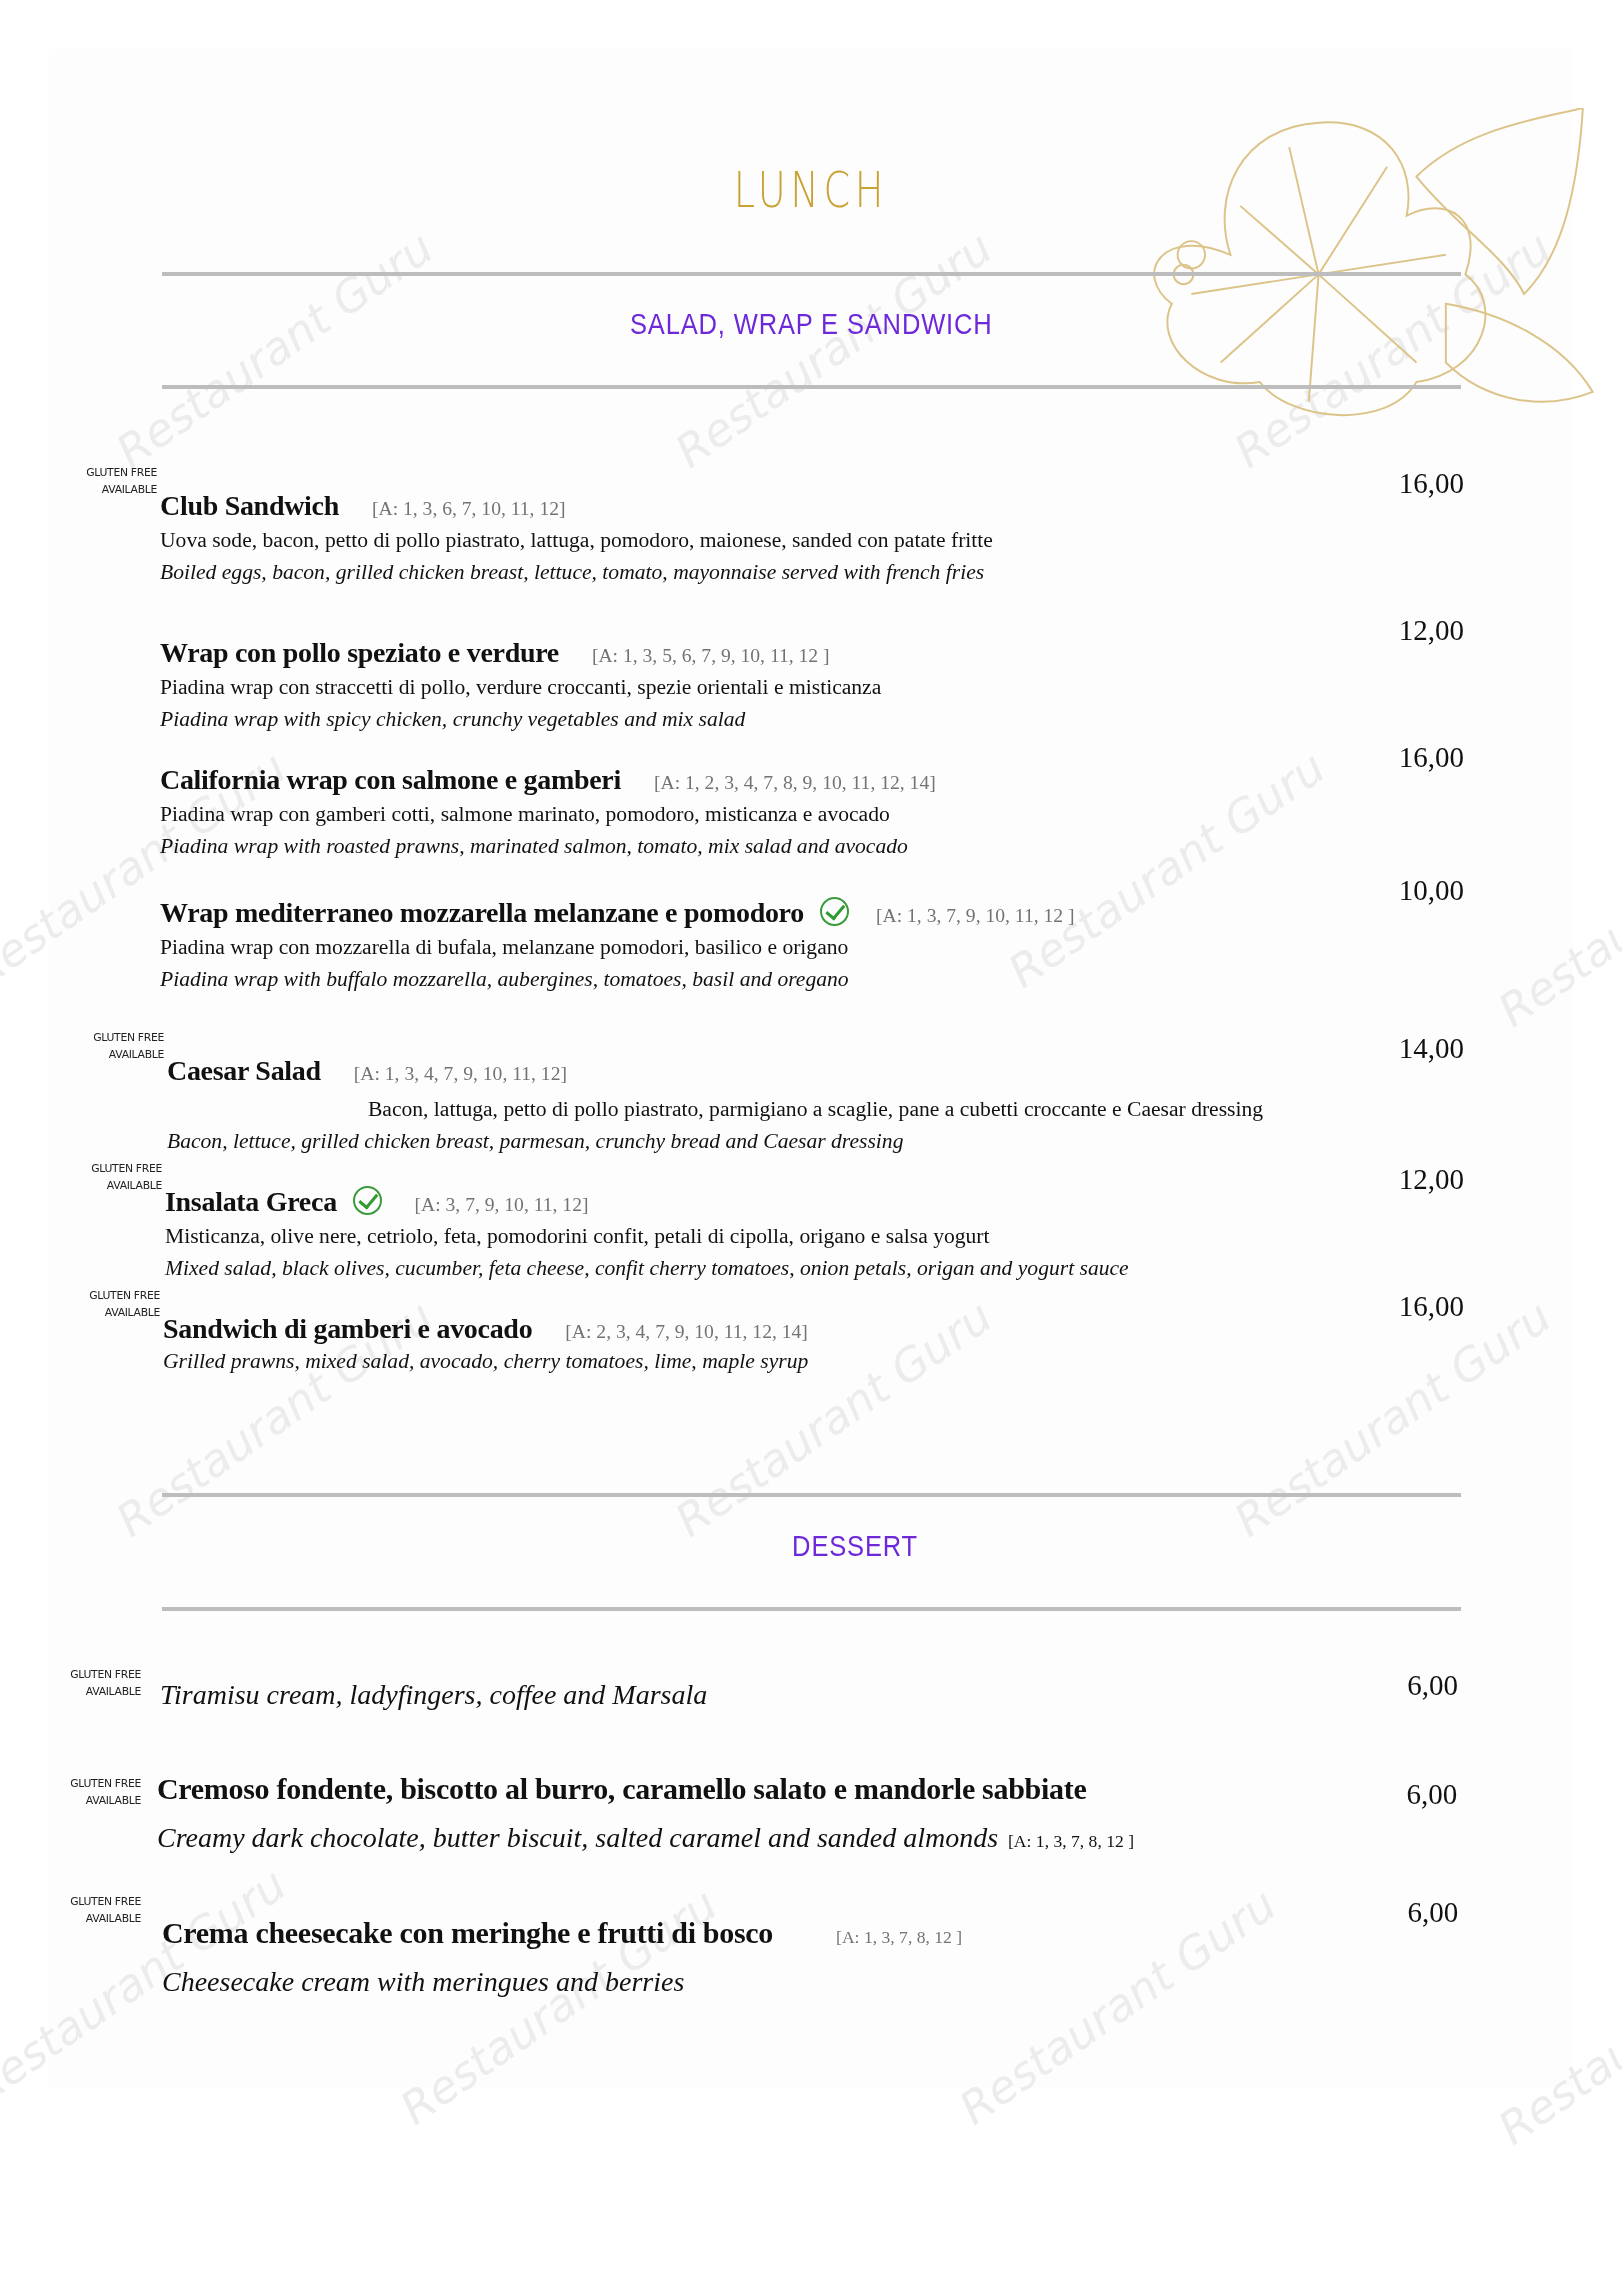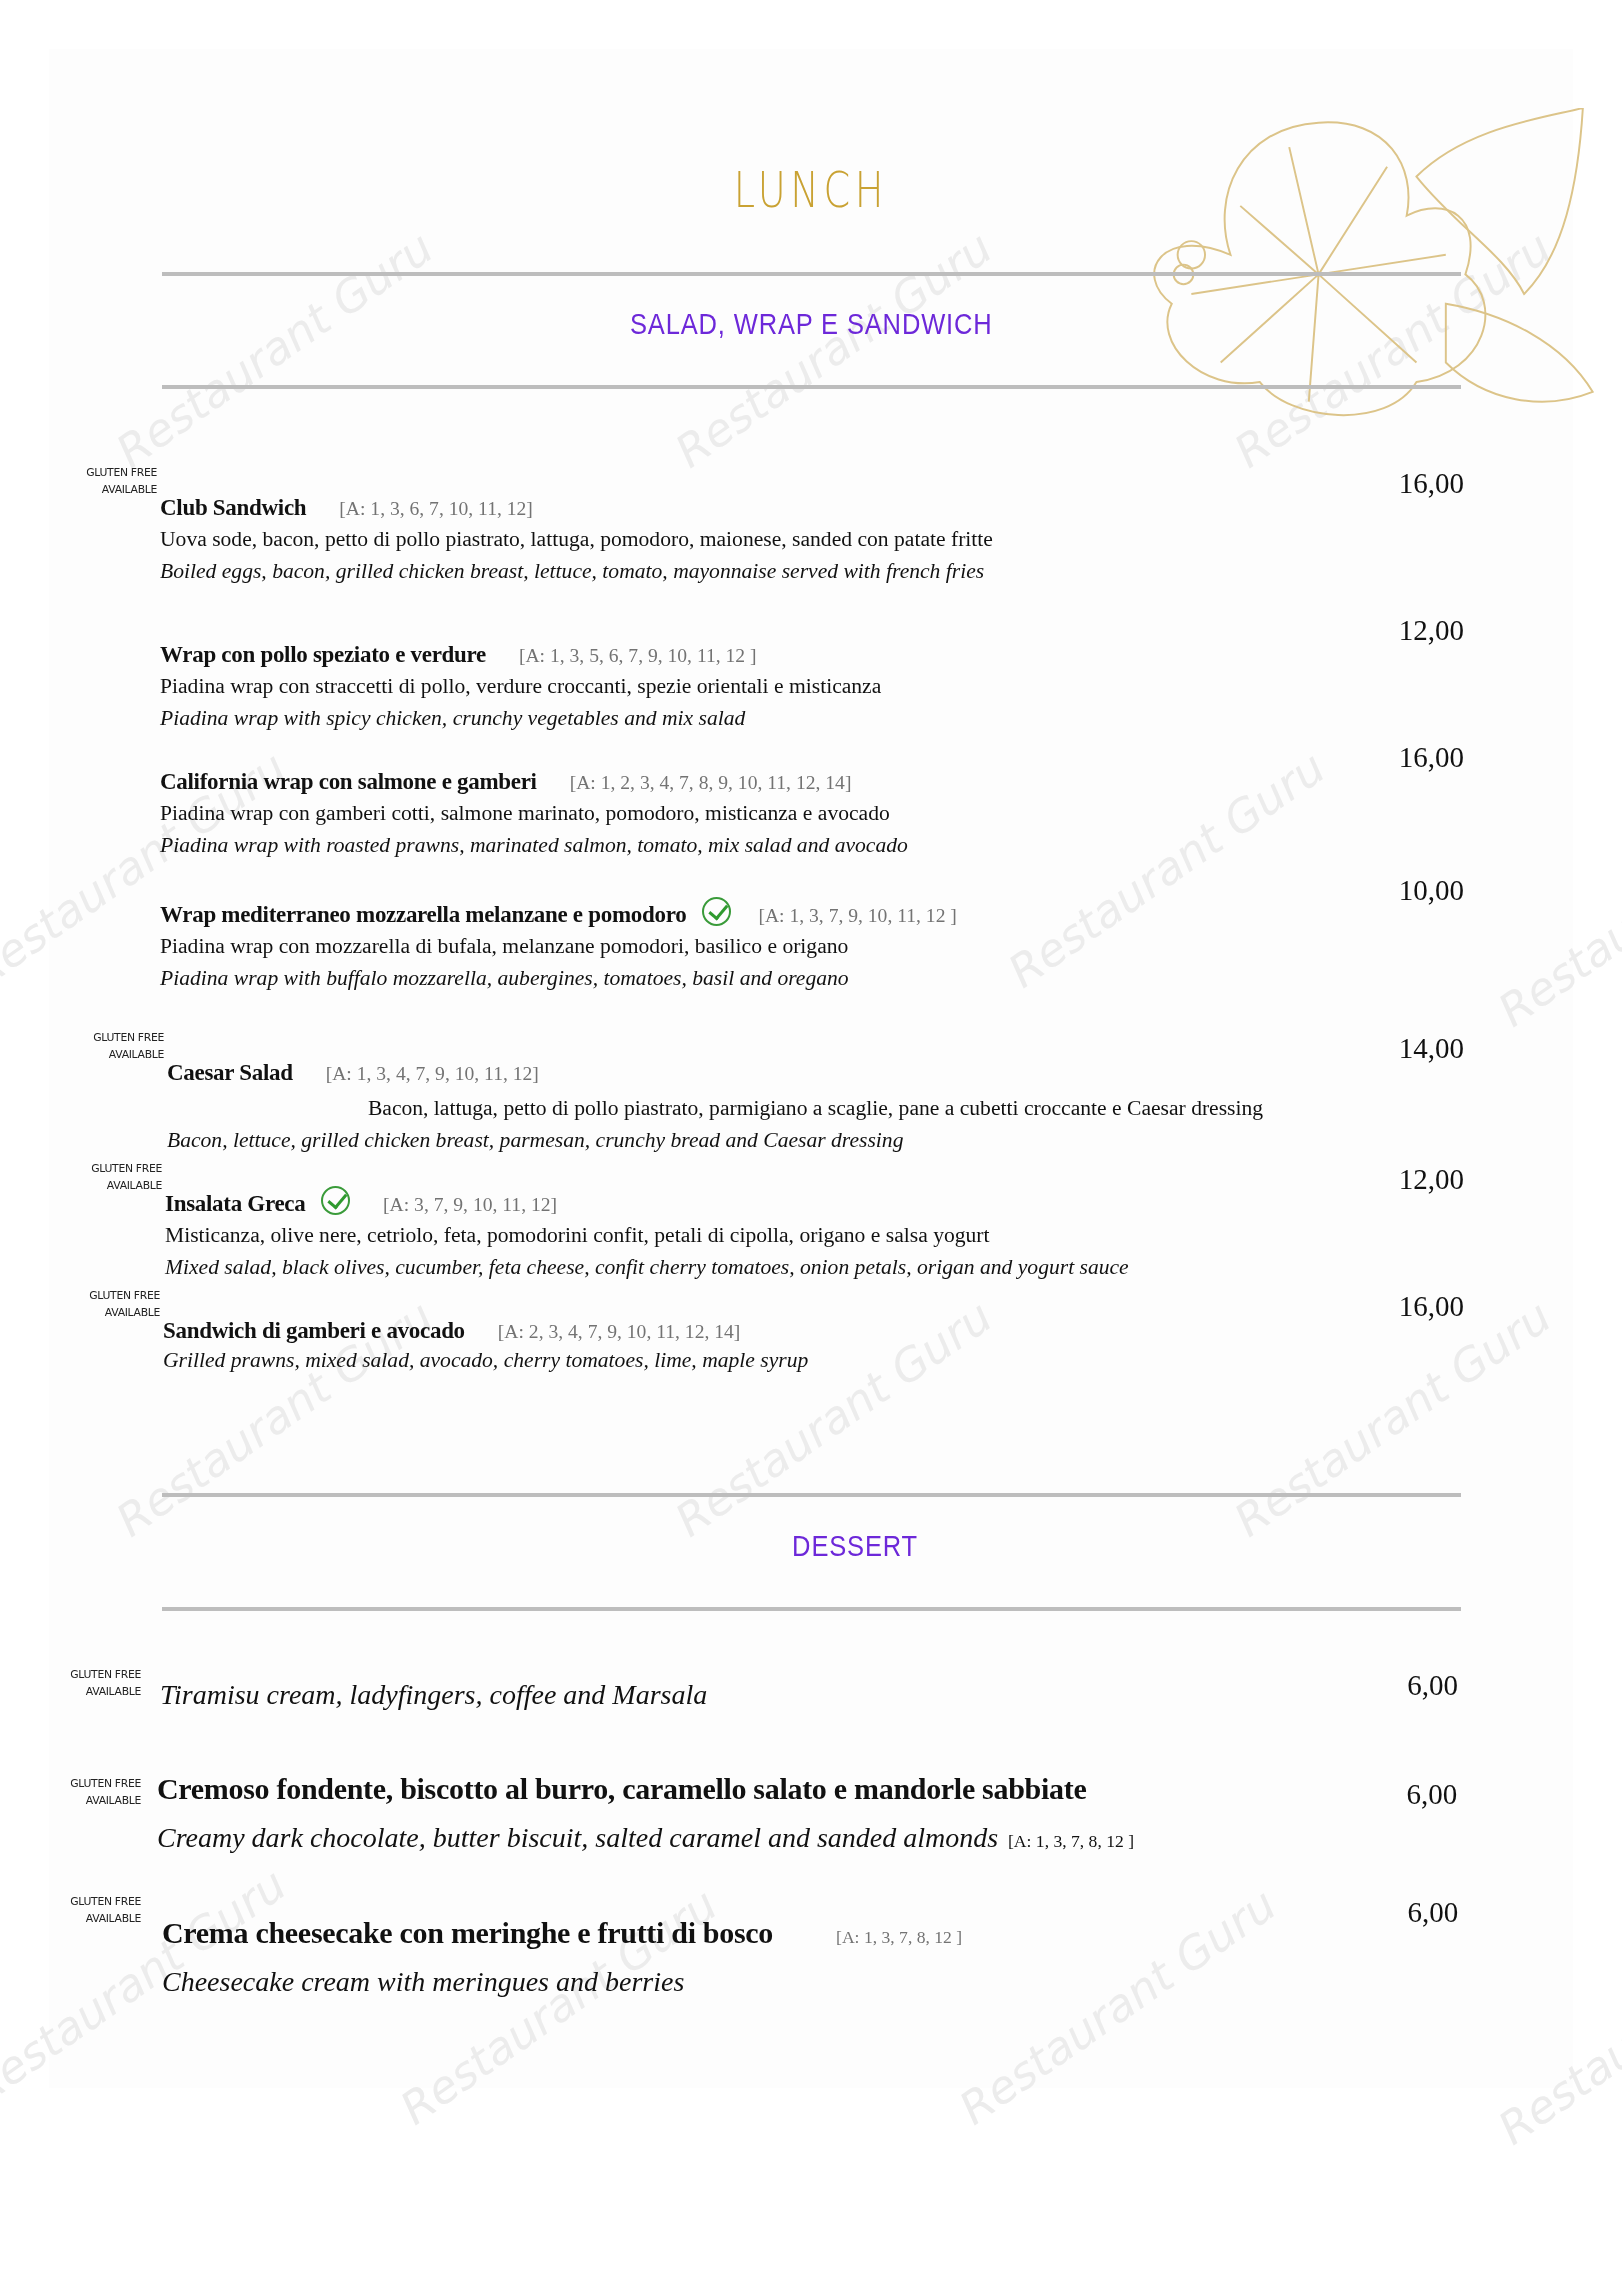--- a/index.html
+++ b/index.html
@@ -6,21 +6,21 @@
   body{width:1622px;height:2294px;background:#fff;position:relative;overflow:hidden;font-family:"Liberation Serif","DejaVu Serif",serif;color:#111;}
   .page{position:absolute;left:49px;top:49px;width:1524px;height:2039px;background:#fdfdfd;}
   .wm{position:absolute;font-family:"DejaVu Sans",sans-serif;font-style:italic;font-size:45px;color:#ececec;transform:rotate(-35deg);white-space:nowrap;}
   .title{position:absolute;left:0;width:1622px;top:162px;text-align:center;font-family:"DejaVu Sans",sans-serif;font-size:49px;letter-spacing:5.9px;color:#c9a233;font-weight:300;transform:scaleX(0.78);}
   .rule{position:absolute;left:162px;width:1299px;height:3.9px;background:#bdbdbd;}
   .section{position:absolute;left:0;width:1622px;text-align:center;font-family:Liberation Sans, sans-serif;font-size:30px;letter-spacing:1px;color:#6d28d9;}
   .section span{display:inline-block;transform:scaleX(0.85);}
   .item{position:absolute;left:160px;width:1304px;}
   .gf{position:absolute;left:-76px;top:3.9px;width:73px;font-family:"DejaVu Sans",sans-serif;font-size:10.8px;line-height:16.7px;text-align:right;color:#222;letter-spacing:-0.3px;}
   .name-row{display:flex;align-items:baseline;white-space:nowrap;}
-  .name{font-weight:bold;font-size:23px;letter-spacing:-0.3px;}
+  .name{font-weight:bold;font-size:28px;letter-spacing:-0.3px;}
   .alg{font-size:19.6px;margin-left:33px;color:#737373;margin-top:37px;}
   .veg{display:inline-block;width:29px;height:29px;border:2px solid #3a9b3a;border-radius:50%;margin-left:15.7px;position:relative;top:3.9px;box-sizing:border-box;}
   .veg:after{content:"";position:absolute;left:8.8px;top:2px;width:7.8px;height:14.7px;border-right:3.9px solid #2f9a2f;border-bottom:3.9px solid #2f9a2f;transform:rotate(40deg);}
   .desc{font-size:21.6px;line-height:32px;margin-top:2px;}
   .en{font-size:21.6px;line-height:32px;font-style:italic;}
   .price{position:absolute;right:0;top:5.9px;font-size:29px;}
   .dessert .name{font-size:30px;}
   .dessert .en{font-size:28px;line-height:39px;margin-top:11.8px;}
   .inline-alg{font-size:17.6px;font-style:normal;margin-left:9.8px;}
   .flower{position:absolute;left:1093px;top:108px;width:505px;height:323px;}

